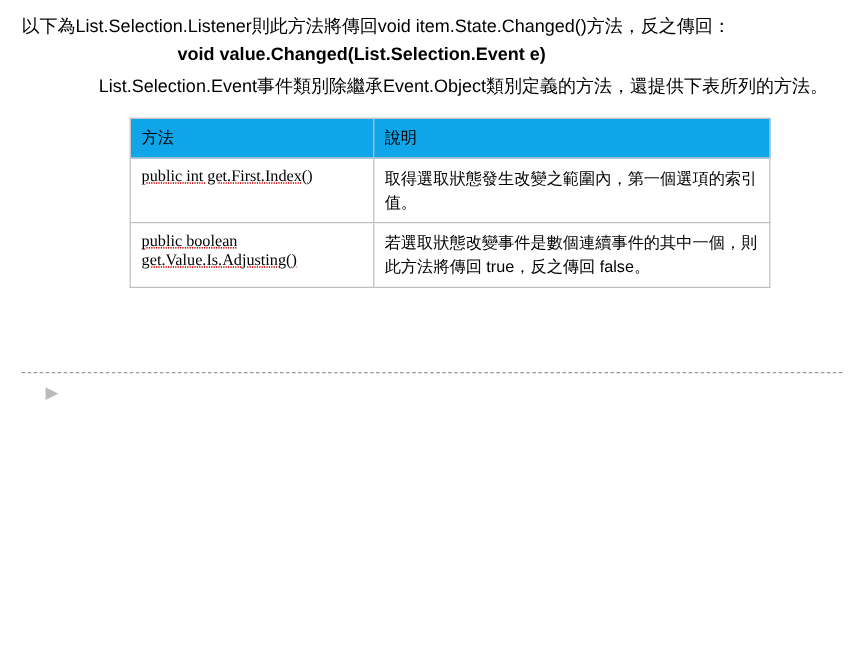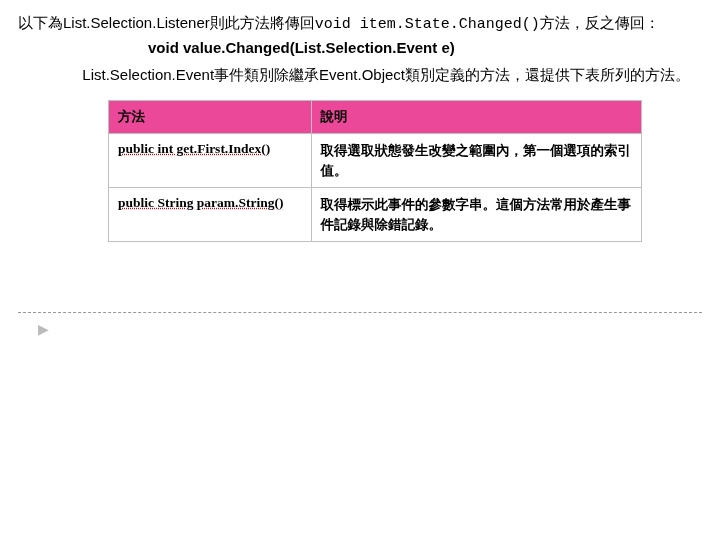--- a/index.html
+++ b/index.html
@@ -34,25 +34,24 @@
     border-collapse: collapse;
     width: 100%;
     font-size: 13.5px;
     border: 1px solid #bfbfbf;
   }
   th, td {
     border: 1px solid #bfbfbf;
     padding: 7px 9px;
     text-align: left;
     vertical-align: top;
-    font-weight: bold;
   }
   th {
-    background: #ec4899;
-    font-weight: bold;
+    background: #0ea5e9;
+    font-weight: normal;
   }
   td.m {
     width: 38%;
     font-family: "Times New Roman", serif;
   }
   td.m .sig-txt {
     text-decoration: underline;
     text-decoration-style: dotted;
     text-decoration-color: #c00;
   }
@@ -68,21 +67,21 @@
     margin-top: 6px;
     margin-left: 20px;
     font-size: 14px;
     color: #bbb;
   }
 </style>
 </head>
 <body>
 
 <div class="para1">
-  <span>以下為</span><span style="font-family:Liberation Sans, sans-serif">List.Selection.Listener</span><span>則此方法將傳回</span><span style="font-family:Liberation Mono, monospace">void item.State.Changed()</span><span>方法，反之傳回：</span>
+  <span>以下為</span><span style="font-family:Liberation Sans, sans-serif">List.Selection.Listener</span><span>則此方法將傳回</span><span style="font-family:Liberation Sans, sans-serif">void item.State.Changed()</span><span>方法，反之傳回：</span>
 </div>
 
 <div class="sig">void value.Changed(List.Selection.Event e)</div>
 
 <div class="para2">
   <span style="font-family:Arial,sans-serif">List.Selection.Event</span><span>事件類別除繼承</span><span style="font-family:Arial,sans-serif">Event.Object</span><span>類別定義的方法，還提供下表所列的方法。</span>
 </div>
 
 <div class="tbl-wrap">
   <table>
@@ -91,21 +90,21 @@
         <th>方法</th>
         <th>說明</th>
       </tr>
     </thead>
     <tbody id="tbody">
         <tr>
           <td class="m"><span class="sig-txt">public int get.First.Index()</span></td>
           <td class="d">取得選取狀態發生改變之範圍內，第一個選項的索引值。</td>
         </tr>
         <tr>
-          <td class="m"><span class="sig-txt">public String param.String()</span></td>
-          <td class="d">取得標示此事件的參數字串。這個方法常用於產生事件記錄與除錯記錄。</td>
+          <td class="m"><span class="sig-txt">public boolean get.Value.Is.Adjusting()</span></td>
+          <td class="d">若選取狀態改變事件是數個連續事件的其中一個，則此方法將傳回 true，反之傳回 false。</td>
         </tr>
       </tbody>
   </table>
 </div>
 
 <hr class="footer-line">
 <div class="arrow">▶</div>
 
 </body></html>

